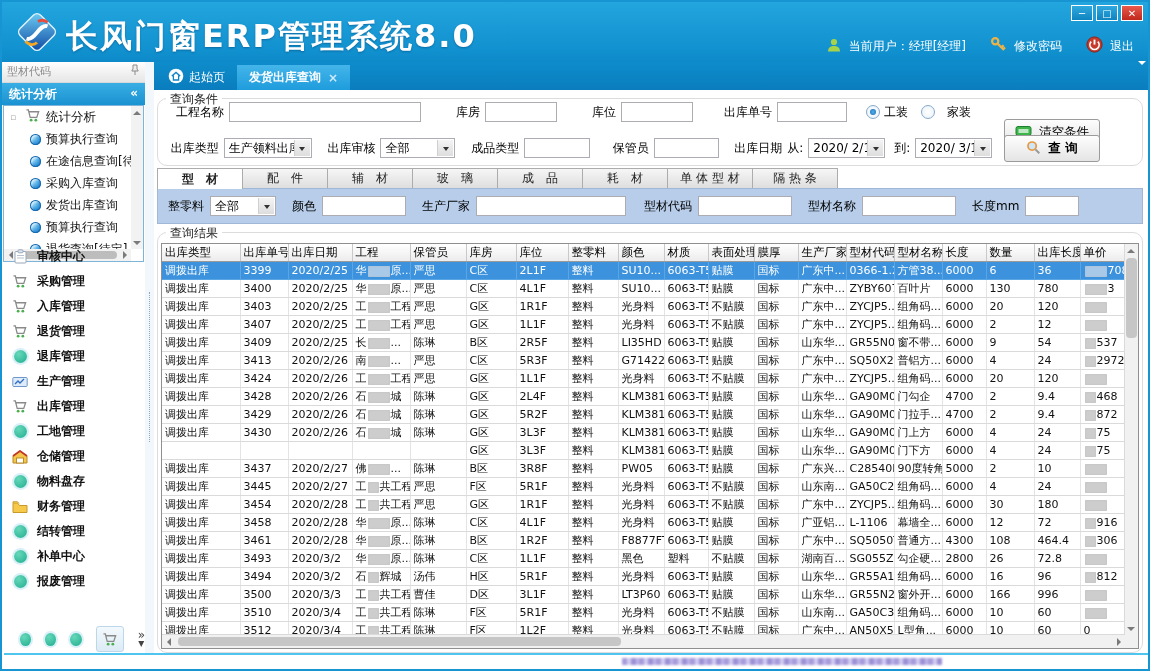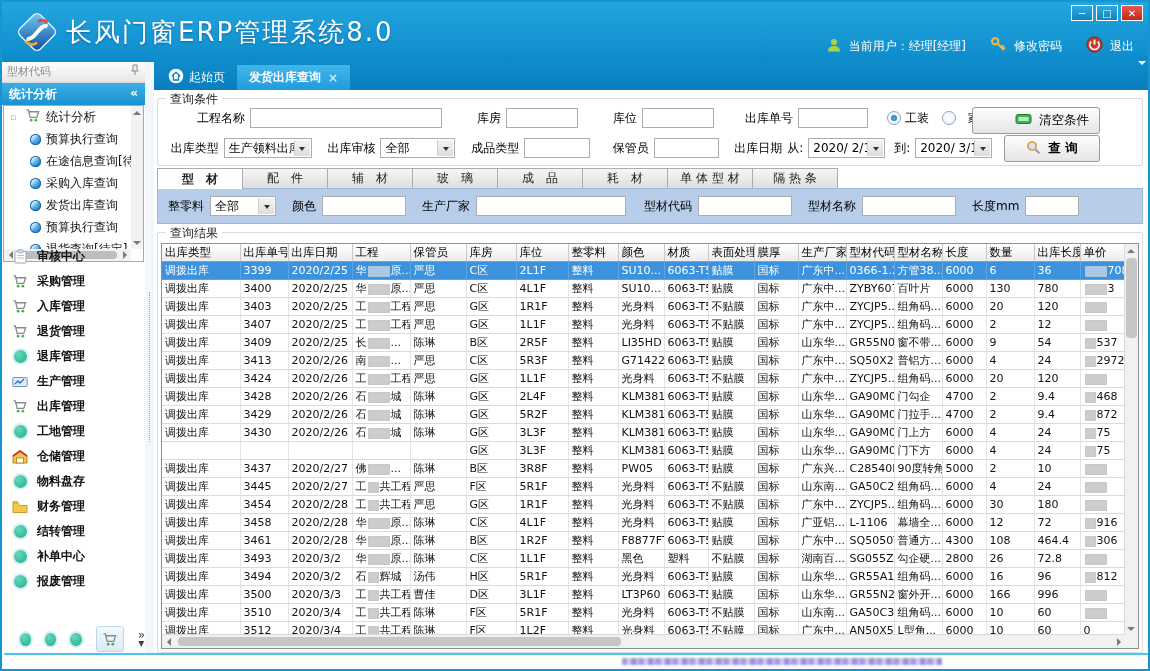--- a/index.html
+++ b/index.html
@@ -3,21 +3,21 @@
 <meta charset="utf-8">
 <style>
   html,body{margin:0;padding:0;background:#9db3c8;}
   #app{position:relative;width:1150px;height:671px;background:#fff;border:2px solid #1794D2;
        box-sizing:border-box;font-family:"DejaVu Sans",sans-serif;overflow:hidden;
        -webkit-font-smoothing:antialiased;}
   
   .titlebar{position:absolute;left:0;top:0;right:0;height:60px;
             background:linear-gradient(#23A5DE,#1191CF 80%,#0D89C8);}
   .logo{position:absolute;left:12px;top:7px;}
-  .app-title{position:absolute;left:64px;top:13px;color:#fff;font-size:26px;font-weight:normal;
+  .app-title{position:absolute;left:64px;top:13px;color:#fff;font-size:32px;font-weight:bold;
              letter-spacing:2px;text-shadow:0 1px 2px rgba(0,60,110,.45);white-space:nowrap;}
   .win-controls{position:absolute;top:3px;right:5px;display:flex;gap:3px;}
   .wc{width:22px;height:16px;display:flex;align-items:center;justify-content:center;
       color:#fff;font-size:10px;border:1px solid #fff;box-sizing:border-box;cursor:default;
       background:linear-gradient(#2FA9E0,#0F84C0);}
   .wc.close{background:linear-gradient(#E9594C,#C0281B);border-color:#fff;font-weight:bold;}
   .user-row{position:absolute;right:14px;top:34px;display:flex;align-items:center;gap:7px;
             color:#fff;font-size:12px;white-space:nowrap;}
   .user-row .gap{width:10px;}
   .hlink{cursor:pointer;}
@@ -61,42 +61,42 @@
   .splitter i{position:absolute;left:4px;top:230px;height:150px;border-left:1px dotted #8FA8BF;}
   
   .main{position:absolute;left:152px;top:60px;width:996px;height:595px;background:#fff;}
   .tabbar{position:absolute;left:0;top:0;right:0;height:28px;background:linear-gradient(#0E8CCB,#0A7DBE);
           display:flex;align-items:flex-end;padding-left:2px;box-sizing:border-box;}
   .tab{height:25px;display:flex;align-items:center;gap:5px;padding:0 12px;color:#fff;font-size:12px;cursor:pointer;}
   .tab.active{background:linear-gradient(#44B5E9,#1E9CDD);font-weight:bold;}
   .tab .close{font-size:12px;color:#cfeafd;margin-left:2px;}
   .tab-dd{position:absolute;right:4px;bottom:6px;}
   
-  .gbox{position:absolute;border:1px solid #DCDCDC;border-radius:2px;background:#fff;}
+  .gbox{position:absolute;border:1px solid #DCDCDC;border-radius:10px;background:#fff;}
   .gbox>.glabel{position:absolute;top:-8px;left:8px;background:#fff;padding:0 4px;font-size:12px;color:#222;}
   .query-box{left:3px;top:36px;right:7px;height:66px;}
   .qrow{position:absolute;left:10px;right:150px;height:22px;display:flex;align-items:center;gap:5px;font-size:12px;white-space:nowrap;}
-  .qrow.r1{top:8px;justify-content:flex-end;}
+  .qrow.r1{top:2px;}
   .qrow.r2{top:38px;}
   .qlabel{text-align:right;}
   .tbox{height:20px;border:1px solid #ABADB3;background:#fff;box-sizing:border-box;}
   .combo{height:20px;border:1px solid #ABADB3;background:#fff;box-sizing:border-box;position:relative;
          font-size:12px;display:flex;align-items:center;padding-left:4px;cursor:default;}
   .combo .arr{position:absolute;right:1px;top:1px;bottom:1px;width:15px;
               background:linear-gradient(#F4F4F4,#DDD);border-left:1px solid #CFCFCF;
               display:flex;align-items:center;justify-content:center;}
   .combo .arr::after{content:"";border:3.5px solid transparent;border-top:4.5px solid #333;margin-top:4px;}
   .radio{width:12px;height:12px;border-radius:50%;border:1px solid #85A8CC;position:relative;
          background:radial-gradient(#ffffff,#e9f1f8);flex:0 0 12px;}
   .radio.on::after{content:"";position:absolute;left:3px;top:3px;width:6px;height:6px;border-radius:50%;
                    background:radial-gradient(#55b2ee,#1266b3);}
   .qbtn{position:absolute;right:42px;width:94px;height:25px;border:1px solid #9B9B9B;border-radius:3px;
         background:linear-gradient(#FDFDFD,#E5E5E5);display:flex;align-items:center;justify-content:center;
         gap:7px;font-size:12.5px;cursor:pointer;}
-  .qbtn.clear{top:8px;padding-left:32px;}
+  .qbtn.clear{top:20px;}
   .qbtn.search{top:36px;font-weight:bold;}
   
   .mat-tabs{position:absolute;left:3px;top:106px;display:flex;height:20px;}
   .mtab{min-width:86px;box-sizing:border-box;border:1px solid #ACACAC;border-bottom:none;
         background:linear-gradient(#F6F6F6,#DEDEDE);font-size:12px;display:flex;align-items:center;
         justify-content:center;padding:0 8px;margin-right:-1px;color:#222;cursor:pointer;}
   .mtab.active{background:#fff;font-weight:bold;position:relative;z-index:2;height:21px;}
   .subfilter{position:absolute;left:3px;top:126px;right:7px;height:36px;background:#B7CDE9;
              border:1px solid #9FB8D8;box-sizing:border-box;display:flex;align-items:center;gap:6px;
              padding:0 10px;font-size:12px;white-space:nowrap;}

